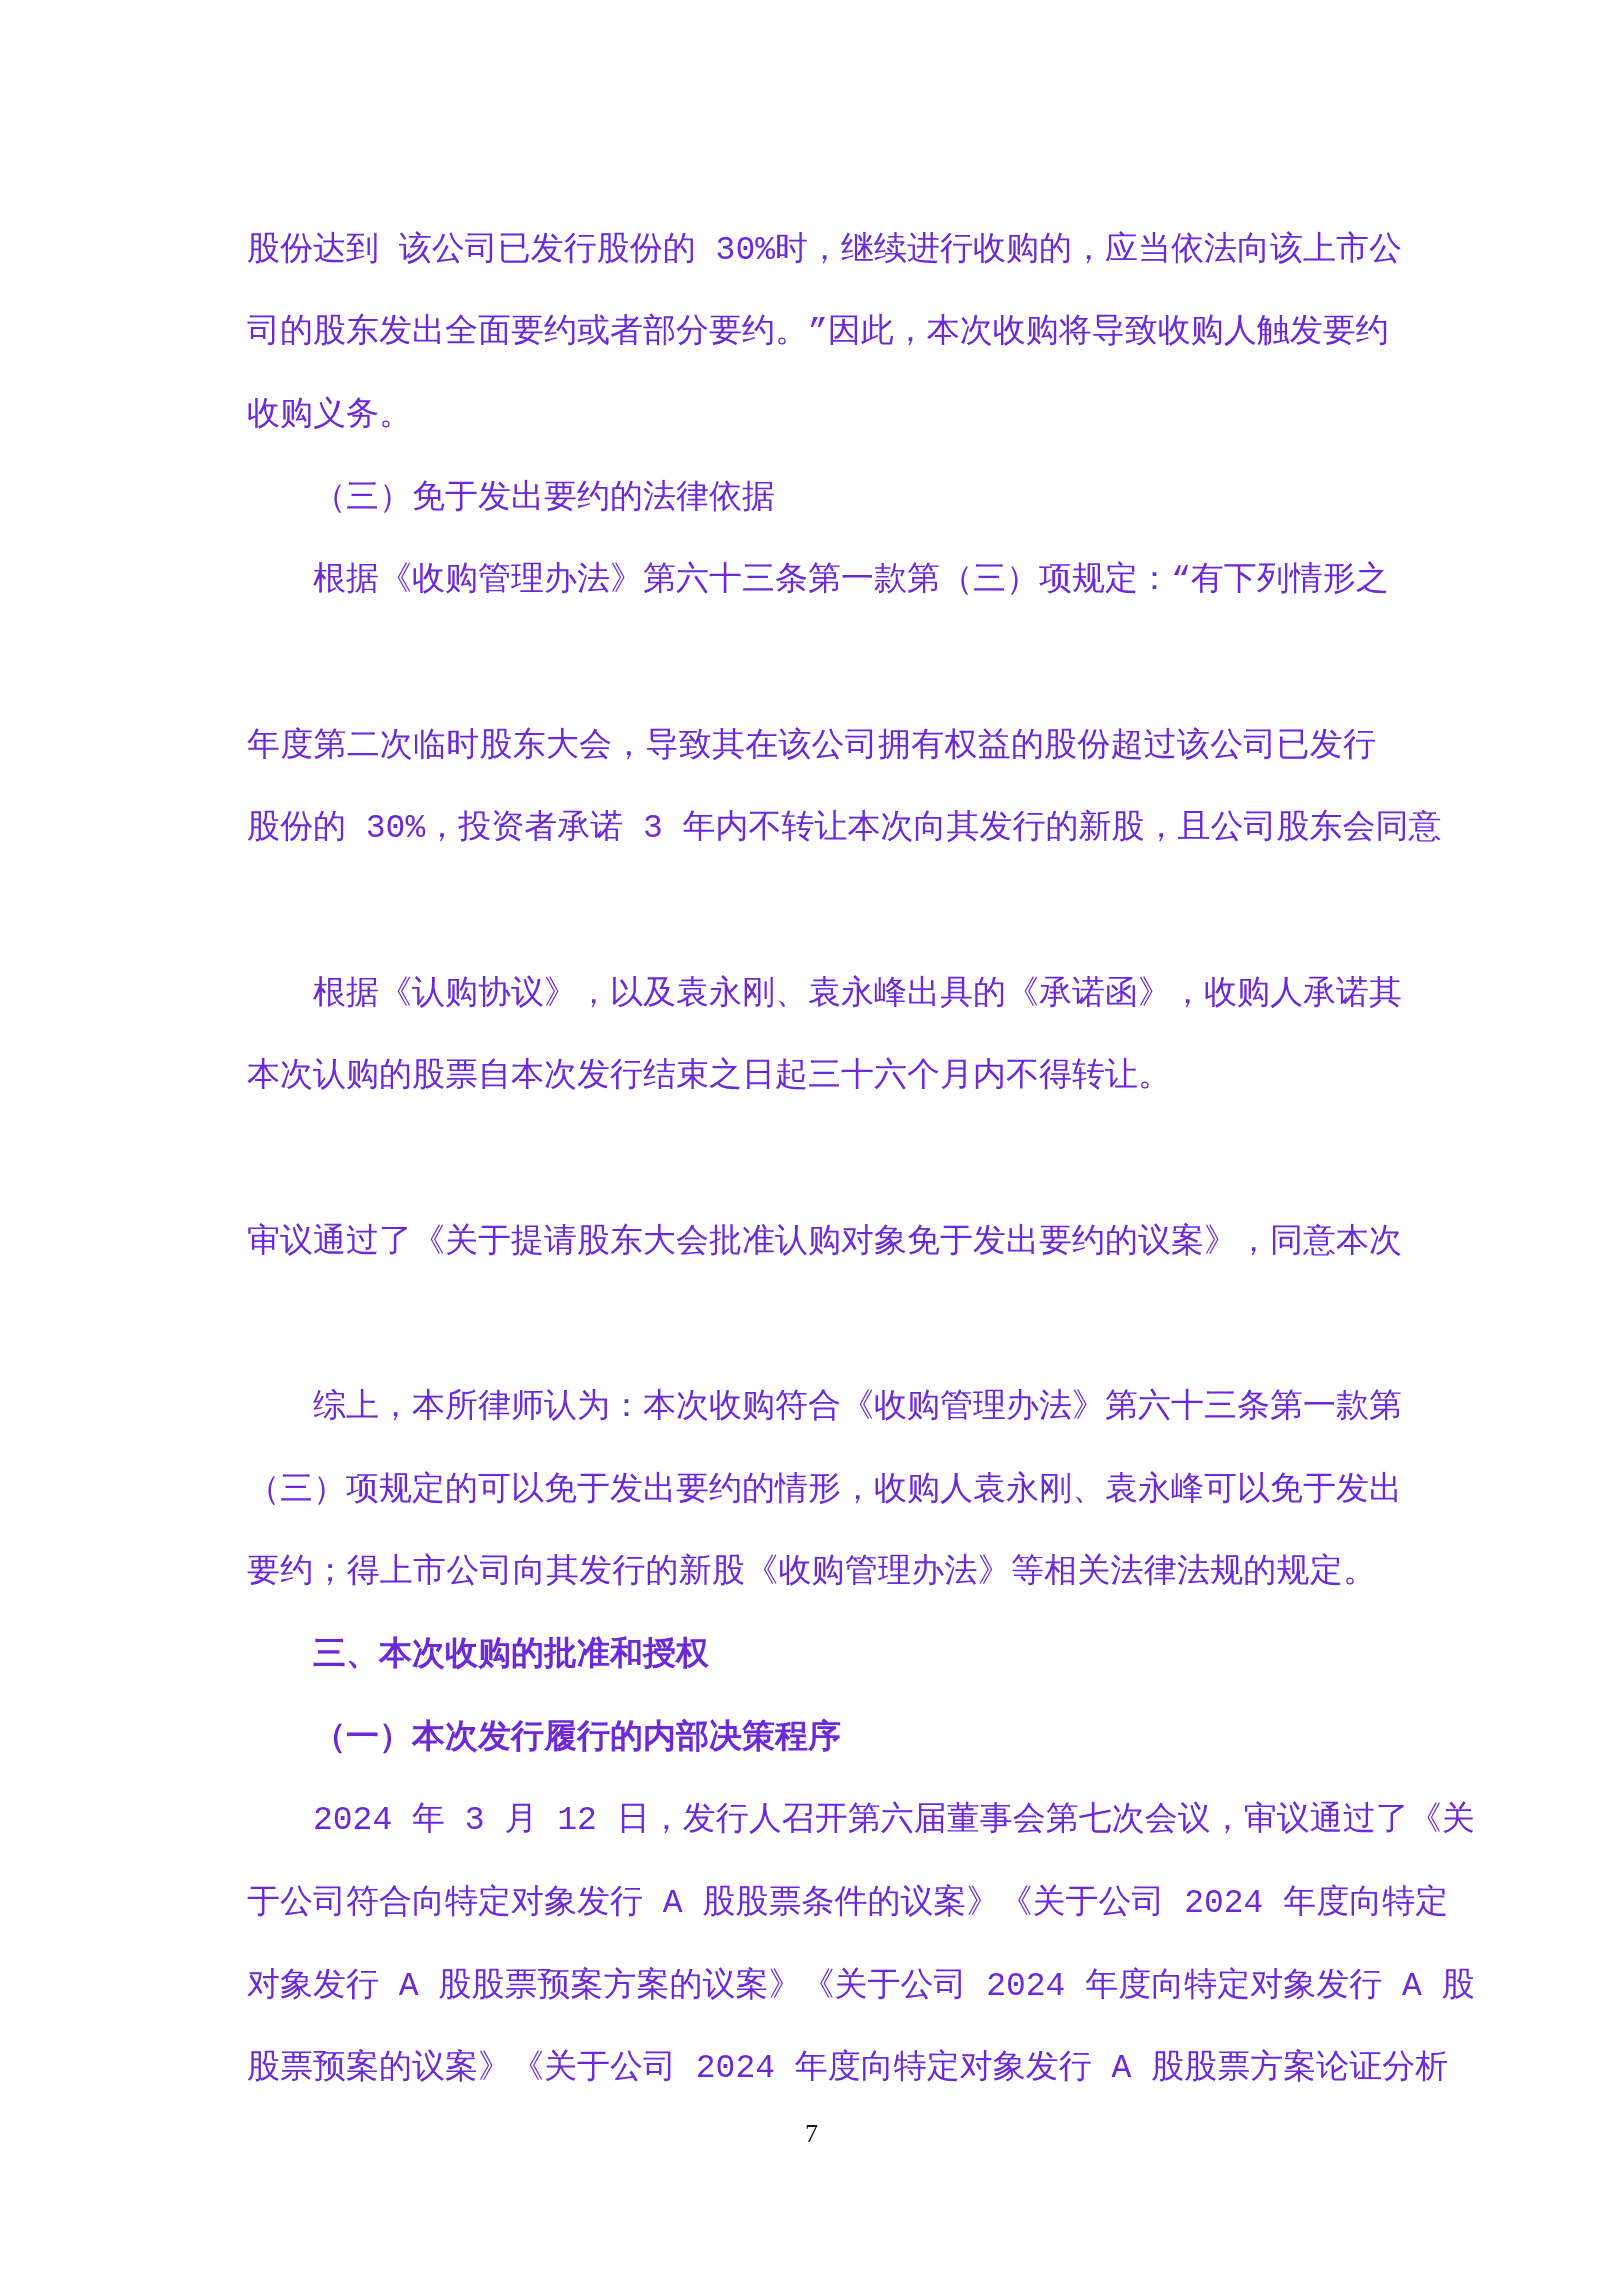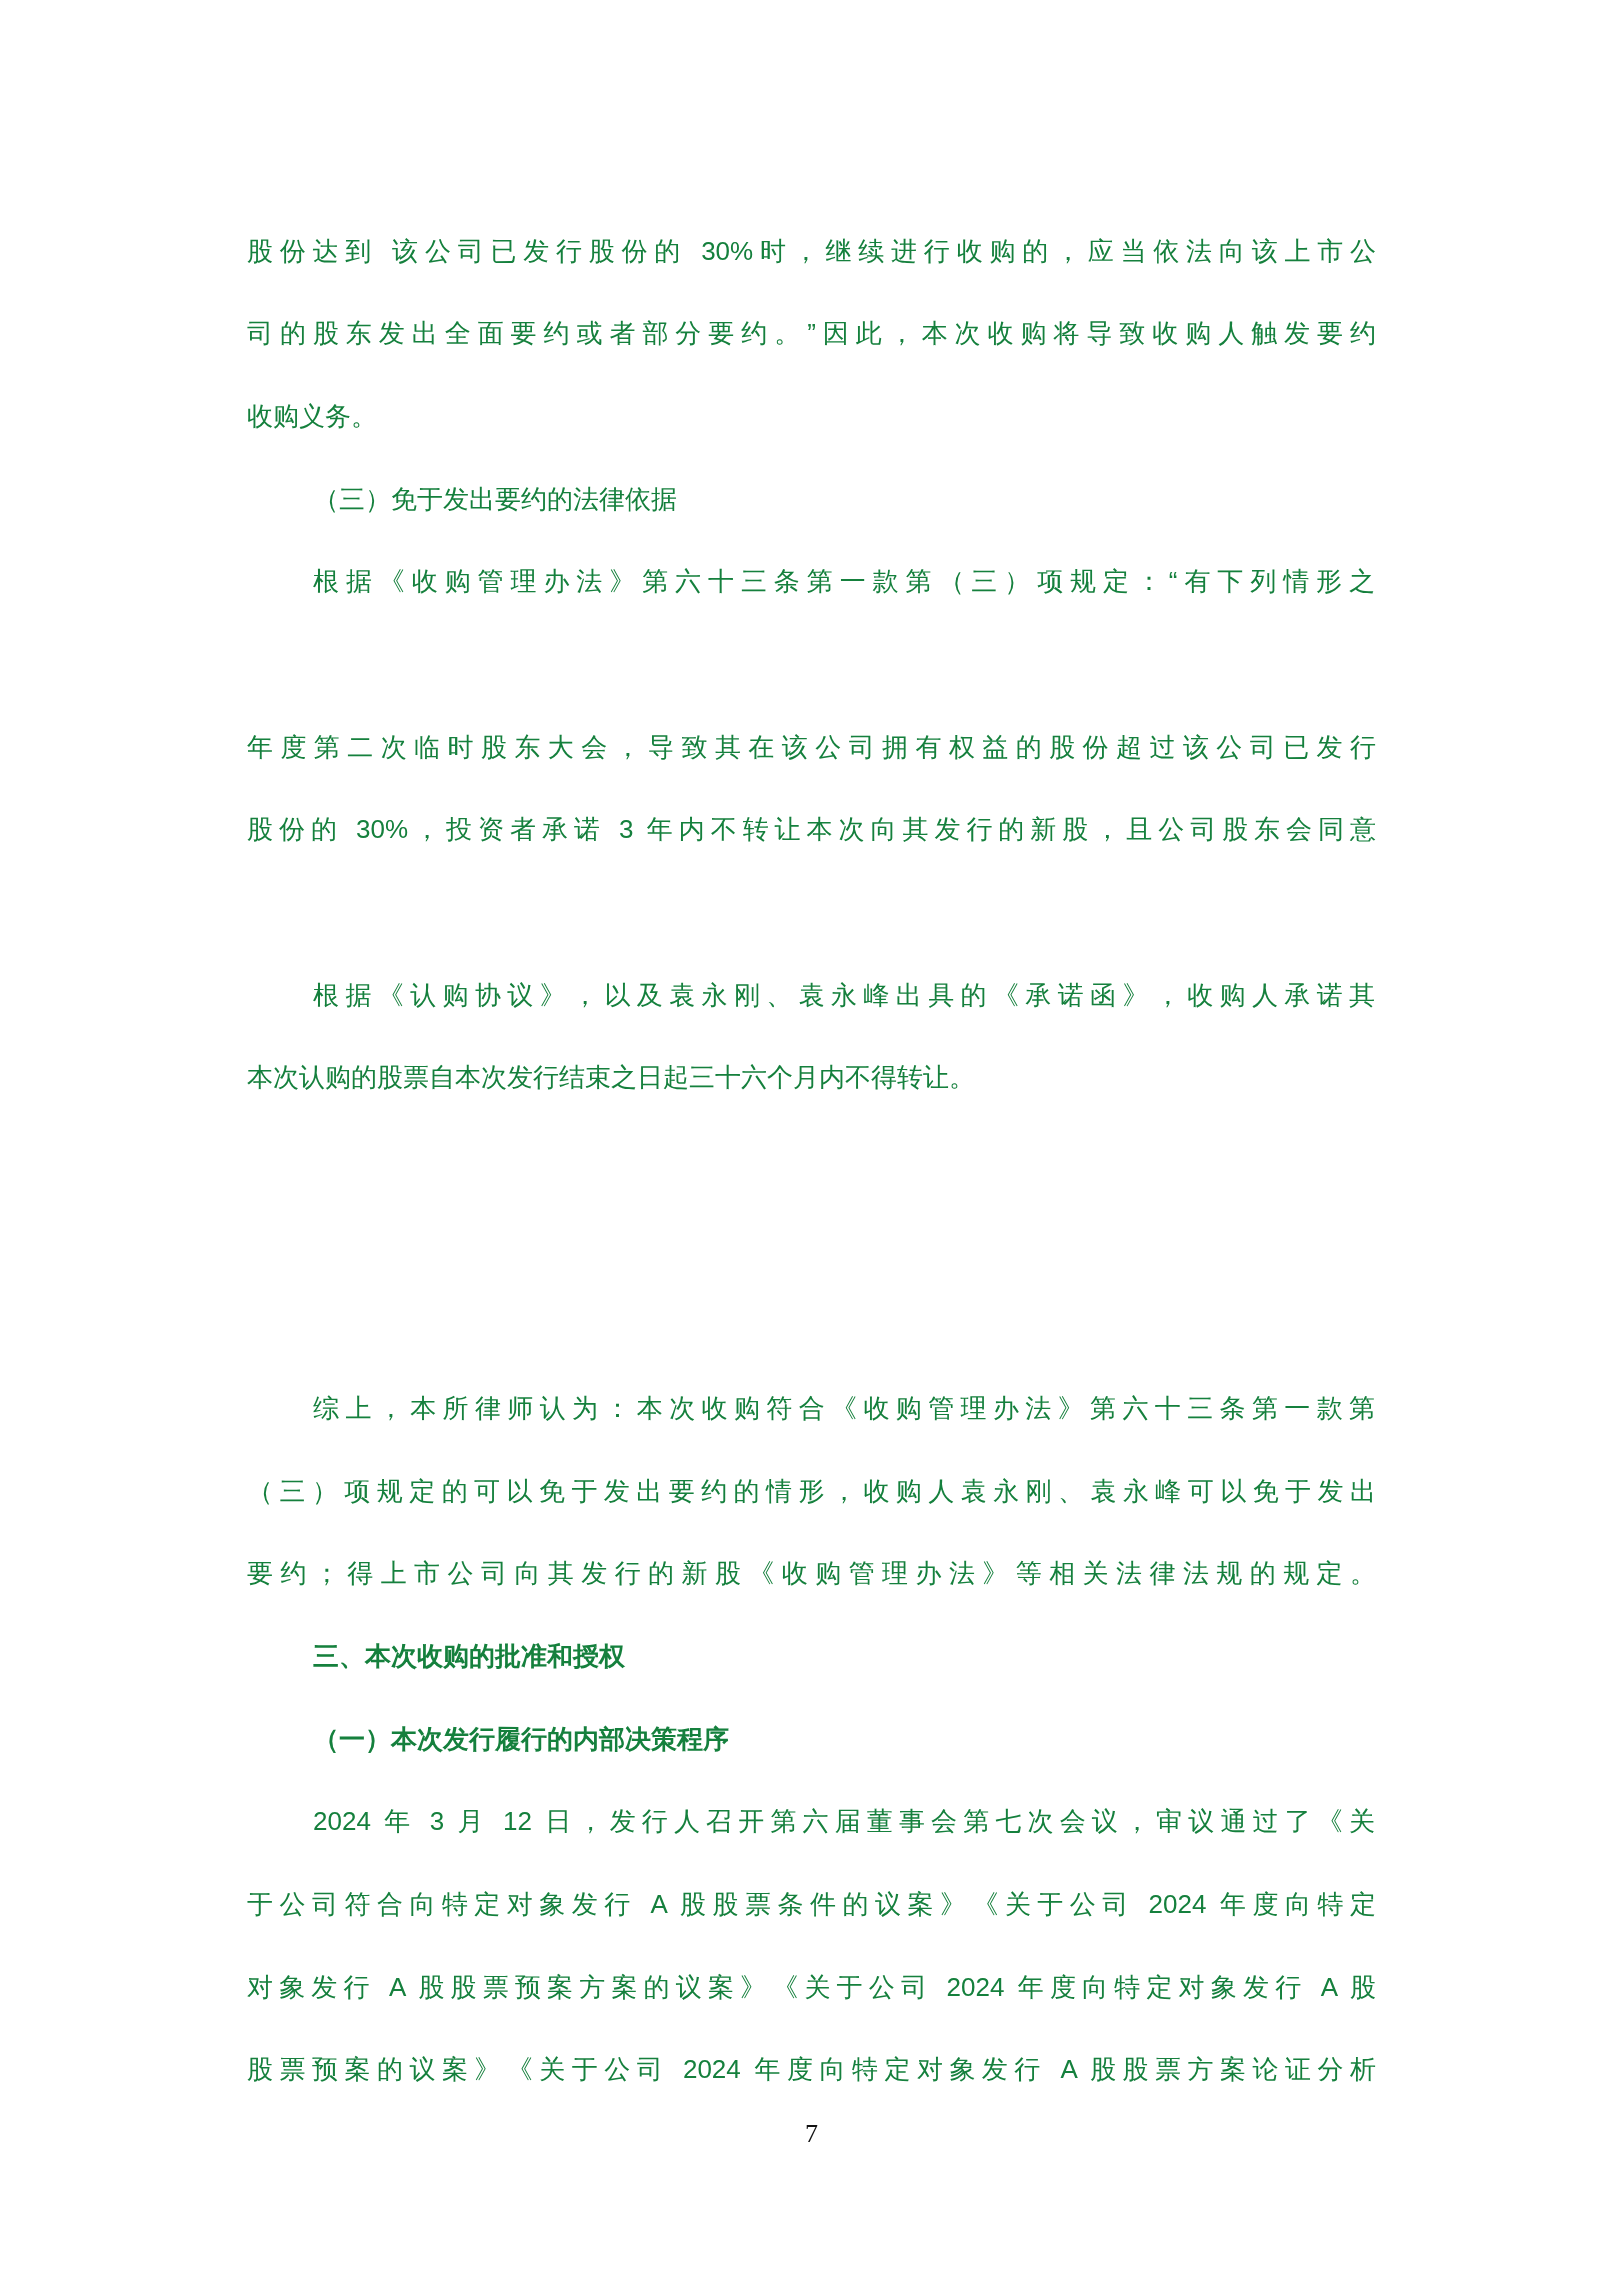--- a/index.html
+++ b/index.html
@@ -4,23 +4,23 @@
 <style>
   html, body { margin: 0; padding: 0; background: #ffffff; }
   body { width: 1623px; height: 2295px; position: relative; overflow: hidden; }
   .page { position: absolute; left: 0; top: 0; width: 1623px; height: 2295px; background: #ffffff; }
   .line {
     position: absolute;
     left: 247px;
     width: 1129px;
     height: 46px;
     line-height: 46px;
-    font-family: Liberation Sans, sans-serif;
-    font-size: 26px;
-    color: #15803d;
+    font-family: Liberation Mono, monospace;
+    font-size: 33px;
+    color: #6d28d9;
     white-space: nowrap;
     text-align: justify;
     text-align-last: justify;
   }
   .line.last { text-align-last: left; }
   .line.indent { left: 313px; width: 1062px; }
   .line.bold { font-weight: bold; }
   .pagenum {
     position: absolute;
     left: 779px; width: 65px;
@@ -41,20 +41,21 @@
 
   <div class="line indent last" style="top:476px">（三）免于发出要约的法律依据</div>
 
   <div class="line indent" style="top:558px">根据《收购管理办法》第六十三条第一款第（三）项规定：“有下列情形之</div>
   <div class="line" style="top:724px">年度第二次临时股东大会，导致其在该公司拥有权益的股份超过该公司已发行</div>
   <div class="line" style="top:806px">股份的 30%，投资者承诺 3 年内不转让本次向其发行的新股，且公司股东会同意</div>
 
   <div class="line last" style="top:1054px">本次认购的股票自本次发行结束之日起三十六个月内不得转让。</div>
   <div class="line indent" style="top:972px">根据《认购协议》，以及袁永刚、袁永峰出具的《承诺函》，收购人承诺其</div>
 
+  <div class="line" style="top:1220px">审议通过了《关于提请股东大会批准认购对象免于发出要约的议案》，同意本次</div>
 
   <div class="line indent" style="top:1385px">综上，本所律师认为：本次收购符合《收购管理办法》第六十三条第一款第</div>
   <div class="line" style="top:1468px">（三）项规定的可以免于发出要约的情形，收购人袁永刚、袁永峰可以免于发出</div>
   <div class="line" style="top:1550px">要约；得上市公司向其发行的新股《收购管理办法》等相关法律法规的规定。</div>
 
   <div class="line indent bold last" style="top:1633px">三、本次收购的批准和授权</div>
   <div class="line indent bold last" style="top:1716px">（一）本次发行履行的内部决策程序</div>
 
   <div class="line indent" style="top:1798px">2024 年 3 月 12 日，发行人召开第六届董事会第七次会议，审议通过了《关</div>
   <div class="line" style="top:1881px">于公司符合向特定对象发行 A 股股票条件的议案》《关于公司 2024 年度向特定</div>

